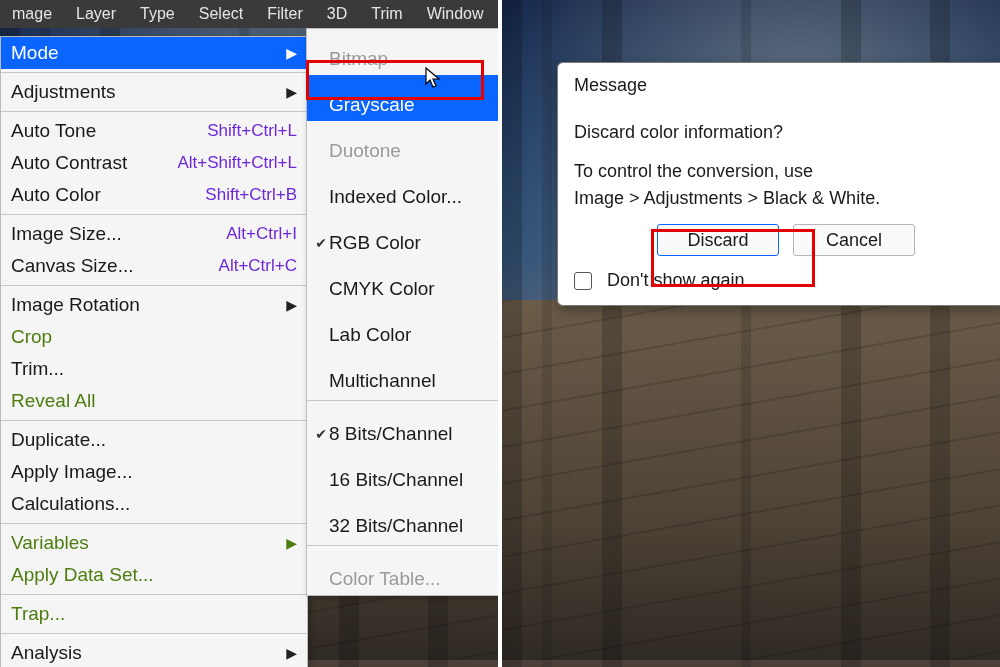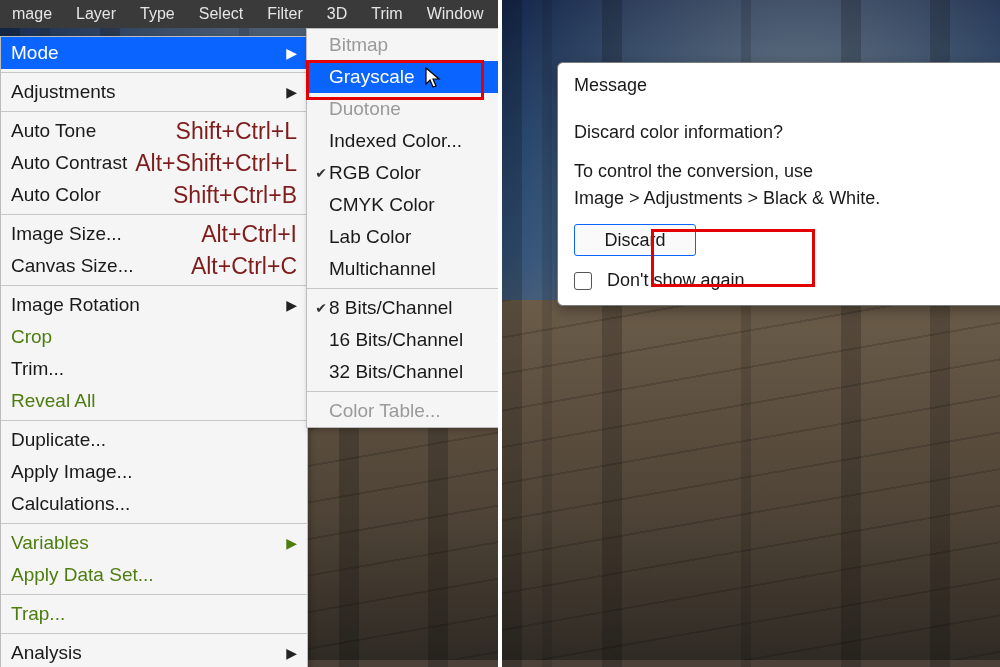--- a/index.html
+++ b/index.html
@@ -26,42 +26,42 @@
   
   .menubar{position:absolute;top:0;left:0;right:0;height:28px;background:#3a3a3a;display:flex;align-items:center;z-index:5}
   .menubar span{color:#e5e5e5;font-size:16px;padding:4px 12px;line-height:28px}
 
   
   .dropdown{position:absolute;top:36px;left:0;width:306px;background:#f5f5f5;border:1px solid #bcbcbc;box-shadow:2px 2px 6px rgba(0,0,0,.25);z-index:6}
   .submenu{position:absolute;top:28px;left:306px;width:192px;background:#f5f5f5;border:1px solid #bcbcbc;box-shadow:2px 2px 6px rgba(0,0,0,.25);z-index:6}
 
   .mi{display:flex;align-items:center;height:32px;padding:0 10px 0 10px;white-space:nowrap}
   .mi .lab{flex:1}
-  .mi .sc{color:#7f1d1d;font-size:23px}
+  .mi .sc{color:#6d28d9;font-size:17px}
   .mi .arrow{color:#222;font-size:14px;margin-left:6px}
   .mi.hi{background:#0a64ff;color:#fff}
   .mi.hi .arrow{color:#fff}
   .mi.dis .lab,.mi.dis .sc,.mi.dis .arrow{color:#4d7c0f}
   .sep{height:1px;background:#c7c7c7;margin:3px 0}
 
-  .smi{display:flex;align-items:center;height:32px;padding:0 10px 0 6px;white-space:nowrap}
+  .smi{display:flex;align-items:center;height:32px;padding:14px 10px 0 6px;white-space:nowrap}
   .smi .chk{width:16px;text-align:center;font-size:14px;color:#333}
   .smi .lab{flex:1}
   .smi.hi{background:#0a64ff;color:#fff}
   .smi.dis .lab{color:#9a9a9a}
 
   .redbox{position:absolute;border:3px solid #e30000;z-index:9;pointer-events:none}
   .cursor{position:absolute;z-index:10;pointer-events:none}
 
   
   .dialog{position:absolute;left:55px;top:62px;width:424px;background:#fff;border:1px solid #7a7a7a;border-radius:6px;box-shadow:0 4px 14px rgba(0,0,0,.35);z-index:8;padding:12px 16px 14px 16px;font-size:18px}
   .dialog .title{font-size:18px;margin-bottom:23px}
   .dialog .body{line-height:1.5;margin-bottom:1px}
   .dialog .body p{margin:0 0 12px 0}
-  .btnrow{display:flex;gap:14px;justify-content:flex-start;margin:6px 0 14px 0}
+  .btnrow{display:flex;gap:14px;justify-content:center;margin:6px 0 14px 0}
   .btn{width:120px;height:30px;border:1px solid #b5b5b5;background:#fafafa;border-radius:3px;display:flex;align-items:center;justify-content:center;font-size:18px}
   .btn.primary{border:1.5px solid #0a64ff}
   .chkrow{display:flex;align-items:center;gap:15px;font-size:18px;margin-top:2px}
   .chkbox{width:16px;height:16px;border:1.5px solid #555;border-radius:3px}
 </style>
 </head>
 <body>
 
 <div class="stage">
 
@@ -222,20 +222,23 @@
       <div class="title">Message</div>
       <div class="body">
         <p>Discard color information?</p>
         <p style="margin-bottom:0">To control the conversion, use</p>
         <p>Image &gt; Adjustments &gt; Black &amp; White.</p>
       </div>
       <div class="btnrow">
         <div class="btn primary">
             <span>Discard</span>
           </div>
+        <div class="btn">
+            <span>Cancel</span>
+          </div>
       </div>
       <div class="chkrow">
         <span class="chkbox"></span>
         <span>Don't show again</span>
       </div>
     </div>
 
     <div class="redbox" style="left:149px;top:229px;width:158px;height:52px"></div>
   </div>
 </div>

